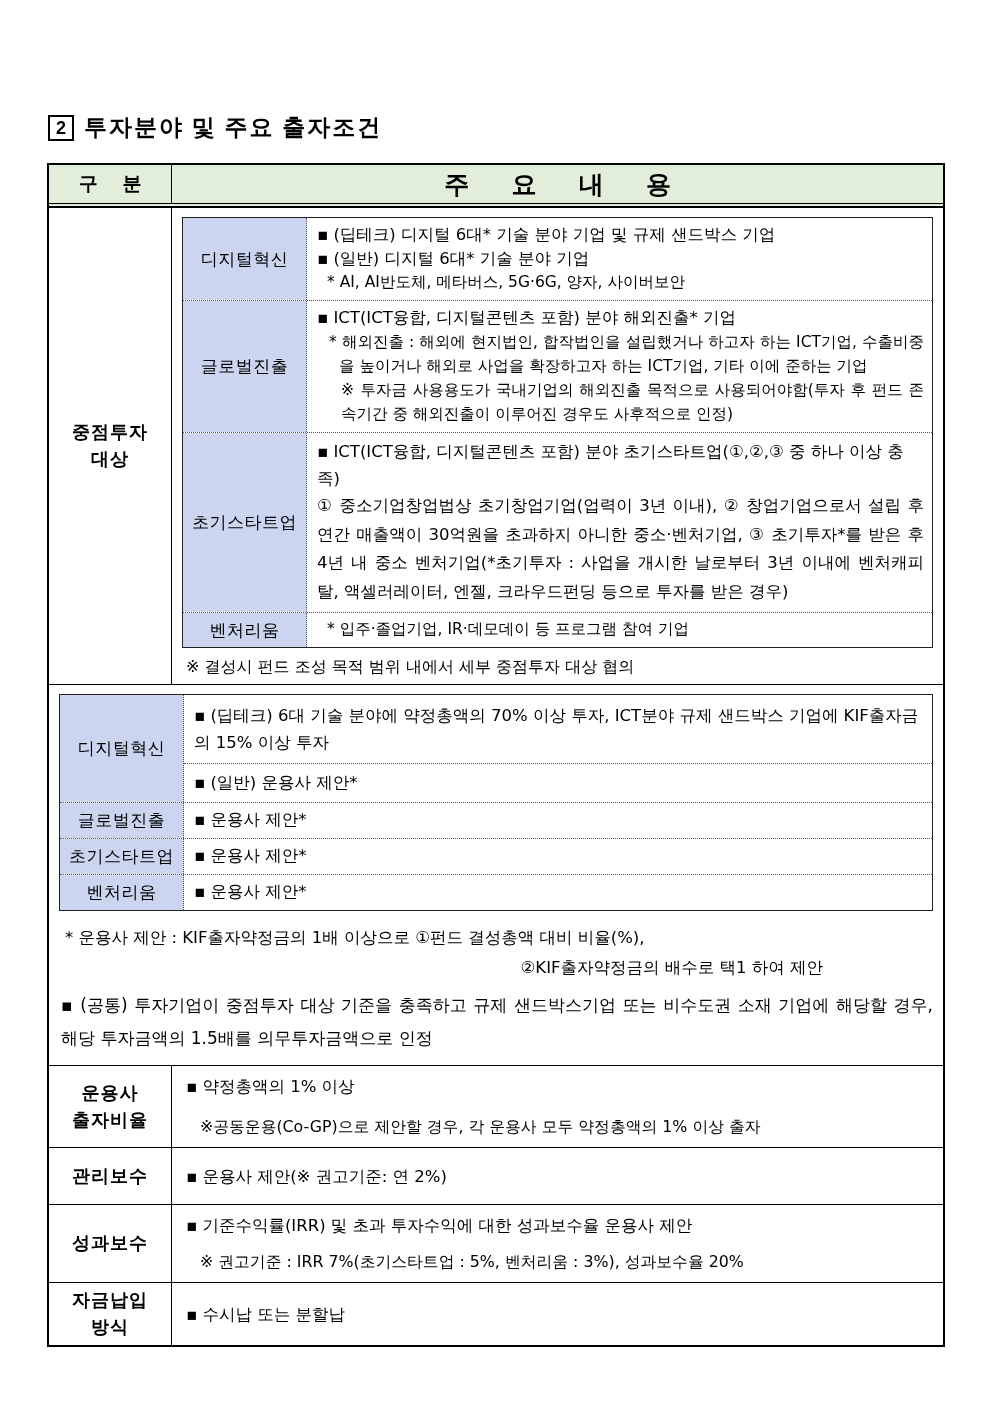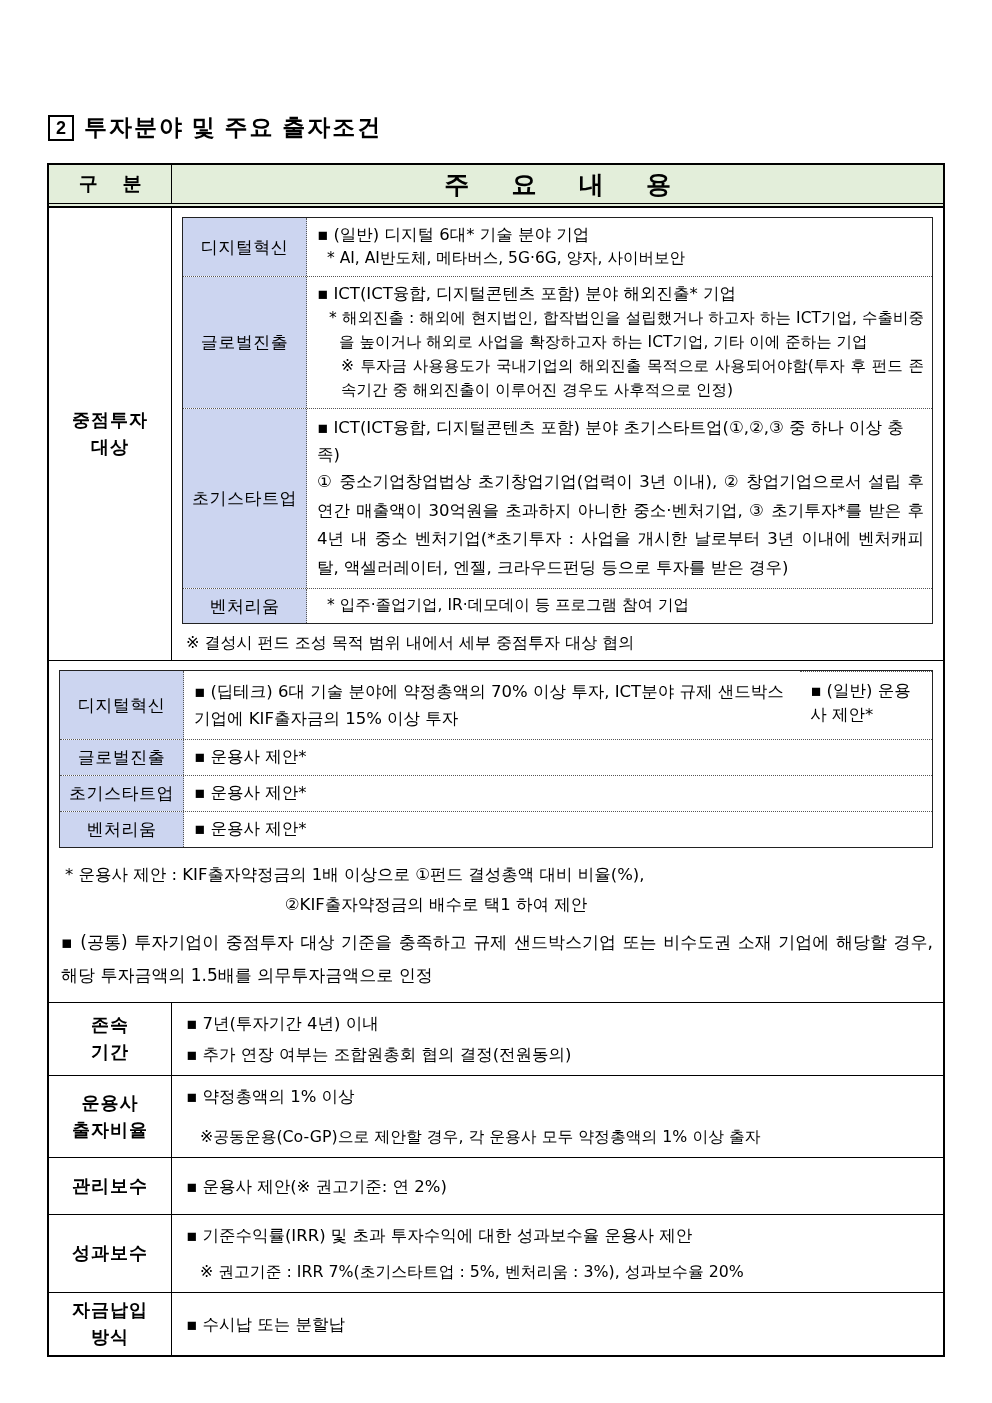--- a/index.html
+++ b/index.html
@@ -60,32 +60,32 @@
   }
   .itr{display:flex;border-top:1px dotted #555;}
   .itr:first-child{border-top:none;}
   .ilabel{
     width:124px;flex:0 0 124px;background:var(--sublabel-bg);
     border-right:1px dotted #555;
     display:flex;align-items:center;justify-content:center;
     font-size:17px;letter-spacing:0.5px;text-align:center;padding:4px 2px;
   }
   .ibody{flex:1;padding:5px 8px 6px 10px;min-width:0;}
-  .istack{flex:1;display:flex;flex-direction:row;min-width:0;}
+  .istack{flex:1;display:flex;flex-direction:column;min-width:0;}
   .istack .icell{padding:7px 8px 7px 10px;}
   .istack .icell + .icell{border-top:1px dotted #555;}
   .b{line-height:24px;}
   .b-tall{line-height:27px;}
   .note{font-size:15.5px;line-height:23px;padding-left:10px;}
   .note-indent{font-size:15.5px;line-height:24px;padding-left:24px;text-align:justify;}
   .note-hang{font-size:15.5px;line-height:24px;padding-left:22px;text-indent:-10px;text-align:justify;}
   .para{line-height:28.5px;text-align:justify;font-size:16.5px;}
   .foot-note{padding:2px 10px 6px 14px;font-size:16px;line-height:22px;}
   .mnote-a{padding:8px 24px 2px 16px;font-size:16.5px;line-height:26px;}
-  .mnote-b{text-align:center;font-size:16.5px;line-height:30px;padding-right:120px;}
+  .mnote-b{text-align:right;font-size:16.5px;line-height:30px;padding-right:120px;}
   .mnote-c{padding:6px 10px 10px 12px;font-size:17px;line-height:33px;text-align:justify;}
   .plain-body{flex:1;display:flex;flex-direction:column;justify-content:center;padding:8px 10px 8px 14px;gap:6px;}
   .plain-body .b{line-height:25px;}
   .row-duration{min-height:63px;}
   .row-gp{min-height:68px;}
   .row-mgmt{min-height:57px;}
   .row-perf{min-height:70px;}
   .row-pay{min-height:58px;}
   .sub{font-size:15.8px;padding-left:14px;line-height:24px;}
 </style>
@@ -107,20 +107,21 @@
   <div class="trow">
     <div class="cell-div">
       <span>중점투자</span>
       <span>대상</span>
     </div>
     <div class="cell-content">
       <div class="inner-table">
         <div class="itr">
           <div class="ilabel">디지털혁신</div>
           <div class="ibody">
+            <div class="b">▪ (딥테크) 디지털 6대* 기술 분야 기업 및 규제 샌드박스 기업</div>
             <div class="b">▪ (일반) 디지털 6대* 기술 분야 기업</div>
             <div class="note">* AI, AI반도체, 메타버스, 5G·6G, 양자, 사이버보안</div>
           </div>
         </div>
         <div class="itr">
           <div class="ilabel">글로벌진출</div>
           <div class="ibody">
             <div class="b">▪ ICT(ICT융합, 디지털콘텐츠 포함) 분야 해외진출* 기업</div>
             <div class="note-hang">* 해외진출 : 해외에 현지법인, 합작법인을 설립했거나 하고자 하는 ICT기업, 수출비중을 높이거나 해외로 사업을 확장하고자 하는 ICT기업, 기타 이에 준하는 기업</div>
             <div class="note-indent">※ 투자금 사용용도가 국내기업의 해외진출 목적으로 사용되어야함(투자 후 펀드 존속기간 중 해외진출이 이루어진 경우도 사후적으로 인정)</div>
@@ -166,30 +167,20 @@
           <div class="ilabel">벤처리움</div>
           <div class="ibody b">▪ 운용사 제안*</div>
         </div>
       </div>
       <div class="mnote-a">* 운용사 제안 : KIF출자약정금의 1배 이상으로 ①펀드 결성총액 대비 비율(%),</div>
       <div class="mnote-b">②KIF출자약정금의 배수로 택1 하여 제안</div>
       <div class="mnote-c">▪ (공통) 투자기업이 중점투자 대상 기준을 충족하고 규제 샌드박스기업 또는 비수도권 소재 기업에 해당할 경우, 해당 투자금액의 1.5배를 의무투자금액으로 인정</div>
     </div>
   </div>
 
-  <div class="trow row-duration">
-    <div class="cell-div">
-      <span>존속</span>
-      <span>기간</span>
-    </div>
-    <div class="plain-body">
-      <div class="b">▪  7년(투자기간 4년) 이내</div>
-      <div class="b">▪  추가 연장 여부는 조합원총회 협의 결정(전원동의)</div>
-    </div>
-  </div>
 
   <div class="trow row-gp">
     <div class="cell-div">
       <span>운용사</span>
       <span>출자비율</span>
     </div>
     <div class="plain-body" style="gap:16px;">
       <div class="b">▪  약정총액의 1% 이상</div>
       <div class="sub">※공동운용(Co-GP)으로 제안할 경우, 각 운용사 모두 약정총액의 1% 이상 출자</div>
     </div>

